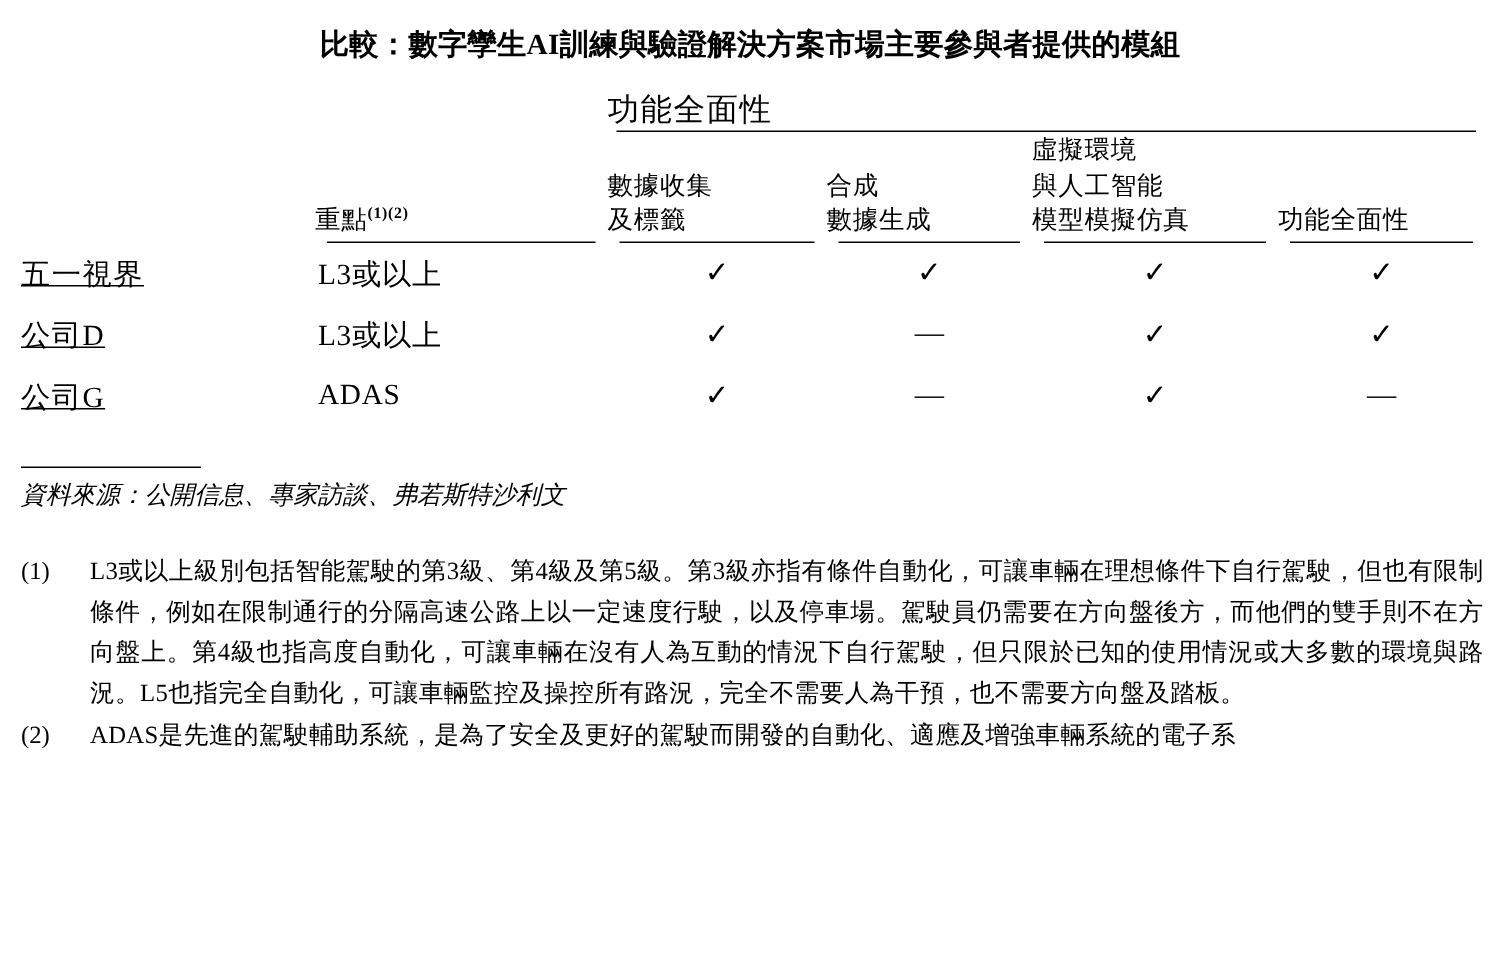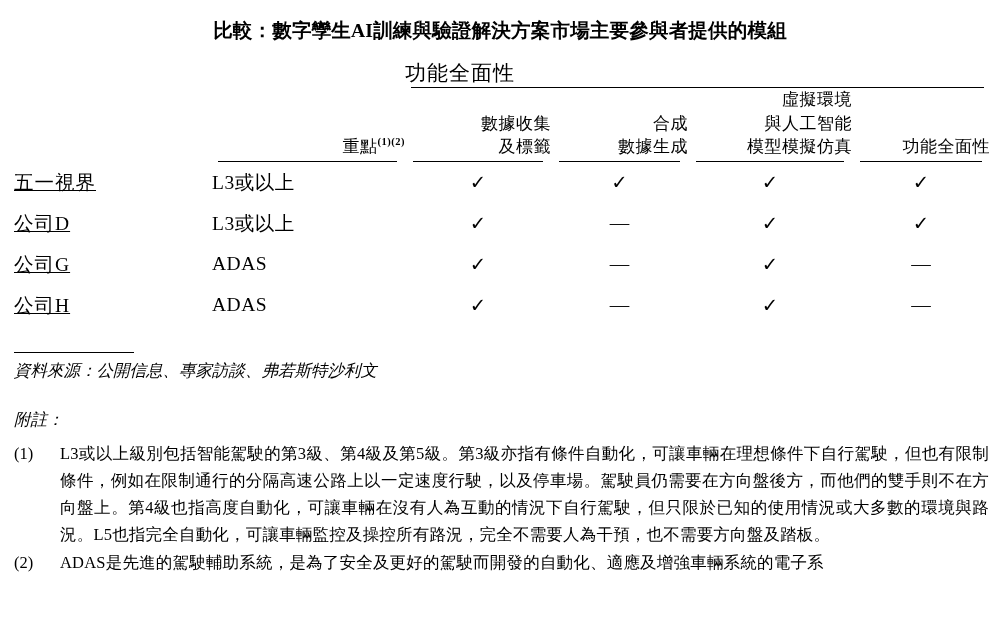--- a/index.html
+++ b/index.html
@@ -59,21 +59,21 @@
   .grp-rule {
     height: 1px;
     padding: 0;
   }
   .grp-rule .rule-inner {
     border-top: 1.4px solid #000;
     height: 0;
     margin: 0 6px 0 6px;
   }
   .sub-header {
-    text-align: right;
+    text-align: left;
     font-size: 17px;
     font-weight: bold;
     line-height: 1.38;
     padding: 7px 4px 5px 4px;
     vertical-align: bottom;
     letter-spacing: 0.5px;
     font-family: Liberation Serif, serif;
   }
   .sub-header .sup {
     font-size: 10.5px;
@@ -244,38 +244,29 @@
         <td class="mark-cell">✓</td>
       </tr>
       <tr class="data-row">
         <td class="name-cell">公司G</td>
         <td class="focus-cell">ADAS</td>
         <td class="mark-cell">✓</td>
         <td class="mark-cell">—</td>
         <td class="mark-cell">✓</td>
         <td class="mark-cell">—</td>
       </tr>
-      <tr class="data-row">
-        <td class="name-cell">公司H</td>
-        <td class="focus-cell">ADAS</td>
-        <td class="mark-cell">✓</td>
-        <td class="mark-cell">—</td>
-        <td class="mark-cell">✓</td>
-        <td class="mark-cell">—</td>
-      </tr>
     </tbody>
   </table>
 
   <div class="source-wrap">
     <div class="source-rule"></div>
     <div class="source-text">資料來源：公開信息、專家訪談、弗若斯特沙利文</div>
   </div>
 
   <div class="notes">
-    <div class="notes-title">附註：</div>
     <div class="note-row">
       <div class="note-num">(1)</div>
       <div class="note-body">L3或以上級別包括智能駕駛的第3級、第4級及第5級。第3級亦指有條件自動化，可讓車輛在理想條件下自行駕駛，但也有限制條件，例如在限制通行的分隔高速公路上以一定速度行駛，以及停車場。駕駛員仍需要在方向盤後方，而他們的雙手則不在方向盤上。第4級也指高度自動化，可讓車輛在沒有人為互動的情況下自行駕駛，但只限於已知的使用情況或大多數的環境與路況。L5也指完全自動化，可讓車輛監控及操控所有路況，完全不需要人為干預，也不需要方向盤及踏板。</div>
     </div>
     <div class="note-row">
       <div class="note-num">(2)</div>
       <div class="note-body">ADAS是先進的駕駛輔助系統，是為了安全及更好的駕駛而開發的自動化、適應及增強車輛系統的電子系</div>
     </div>
   </div>
 

